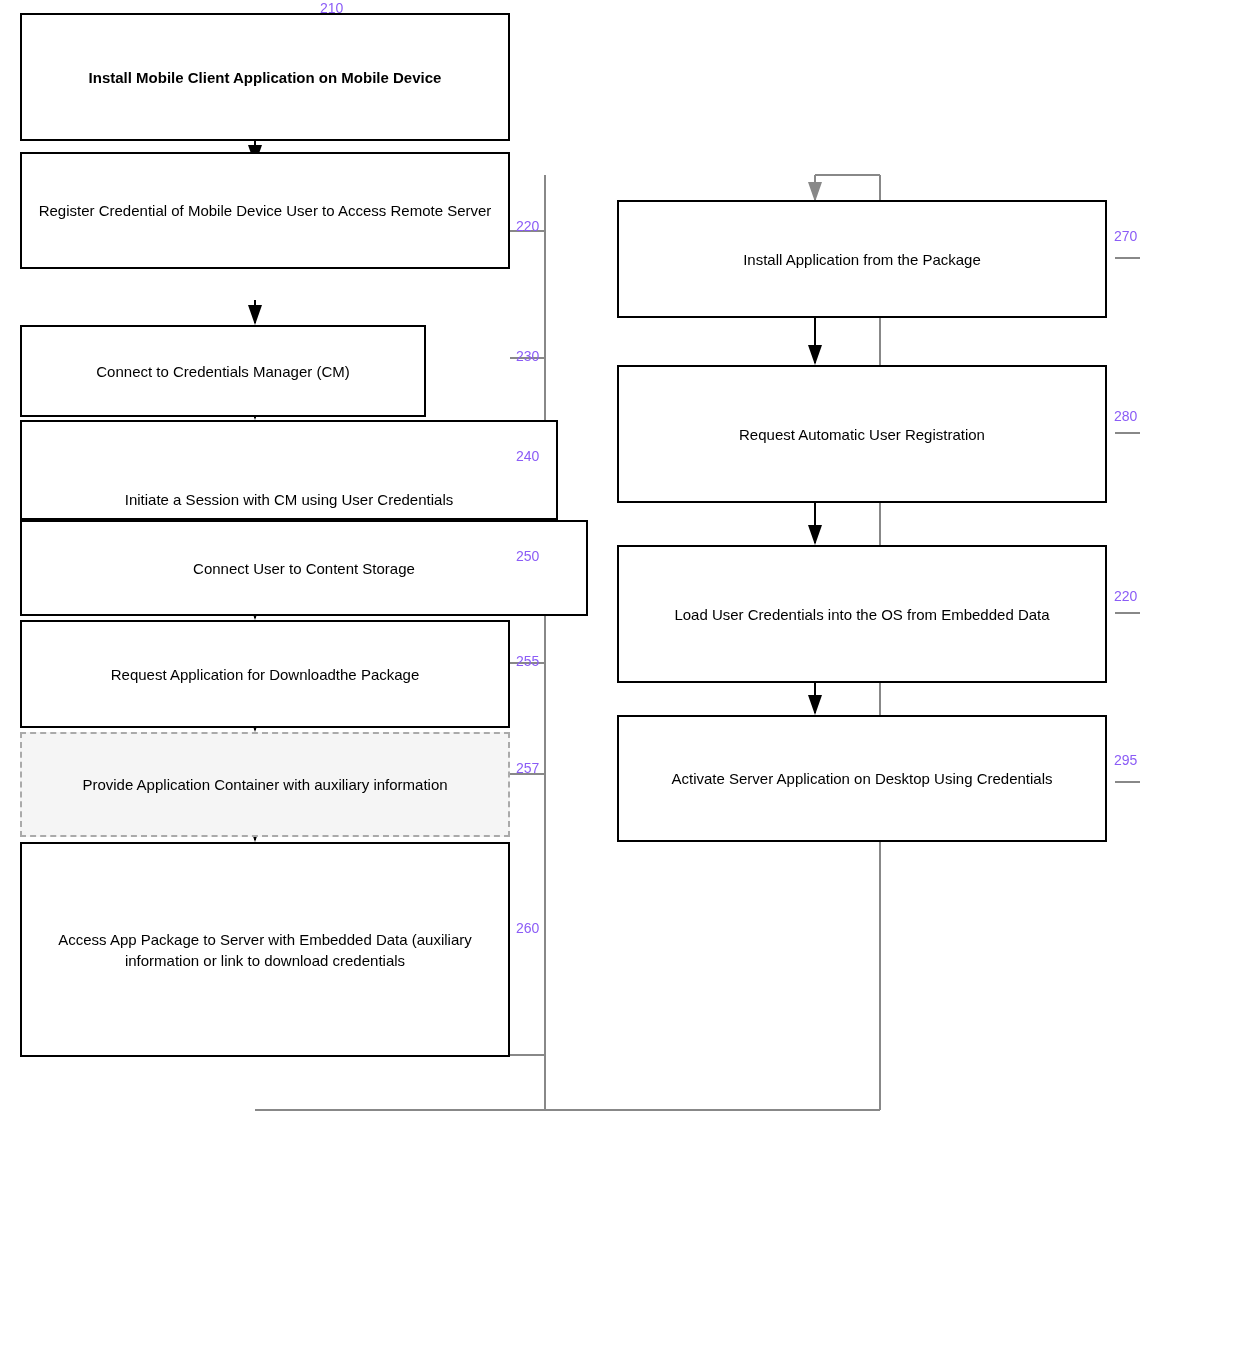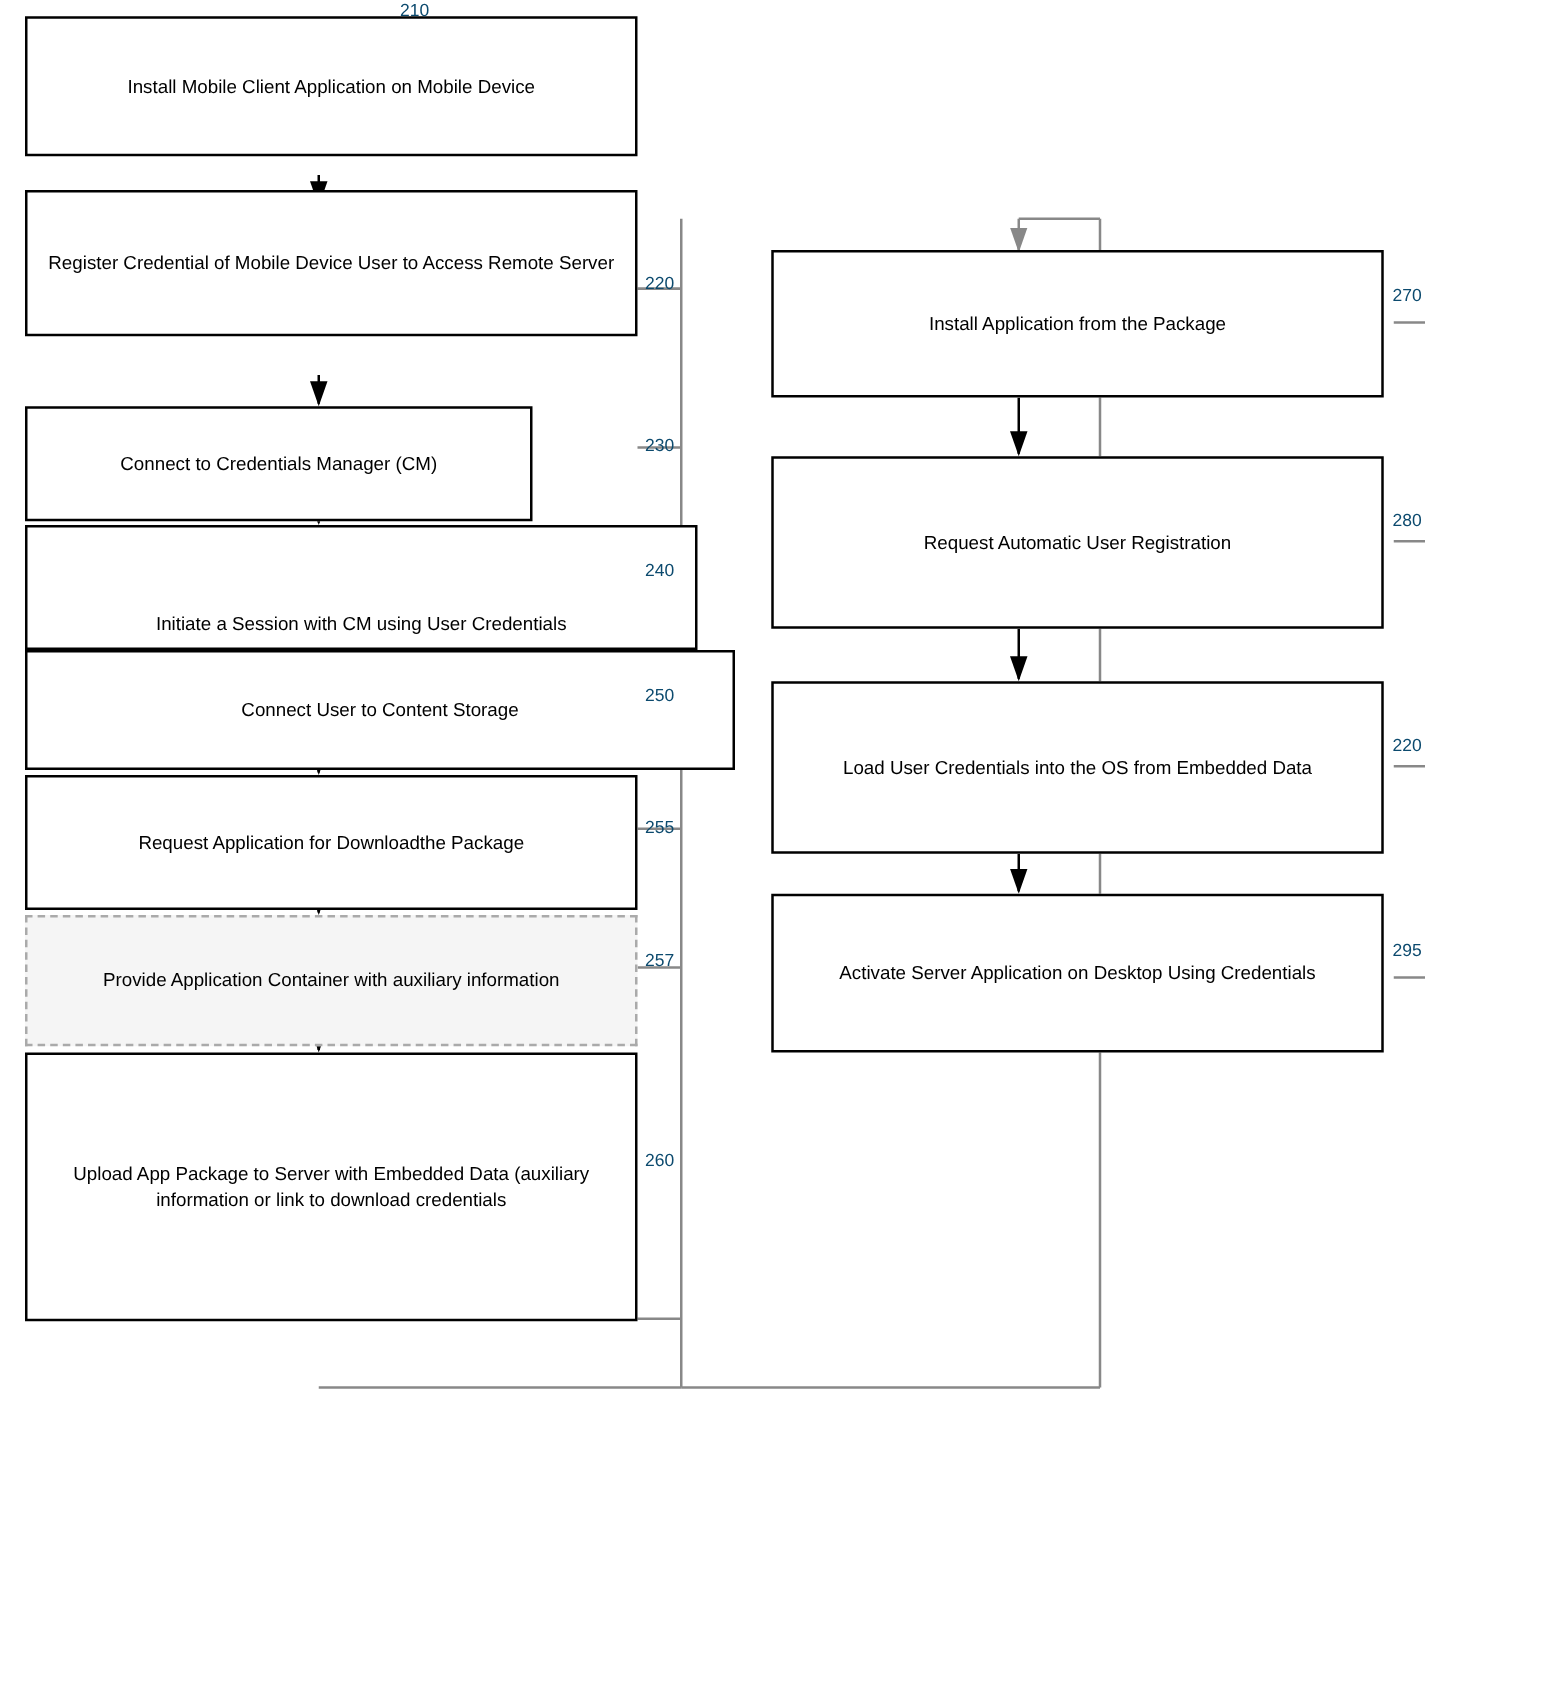--- a/index.html
+++ b/index.html
@@ -29,21 +29,21 @@
       padding: 8px 12px;
     }
     .flow-box.dashed {
       border: 2px dashed #aaa;
       background: #f5f5f5;
     }
     .label {
       position: absolute;
       font-size: 14px;
       font-weight: normal;
-      color: #0c4a6e;
+      color: #8b5cf6;
     }
     svg.arrows {
       position: absolute;
       top: 0;
       left: 0;
       width: 1240px;
       height: 1358px;
       pointer-events: none;
     }
   </style>
@@ -99,21 +99,21 @@
     <line x1="510" y1="663" x2="545" y2="663" stroke="#888" stroke-width="2"></line>
     <line x1="510" y1="774" x2="545" y2="774" stroke="#888" stroke-width="2"></line>
     <line x1="255" y1="1055" x2="545" y2="1055" stroke="#888" stroke-width="2"></line>
 
     <line x1="1115" y1="258" x2="1140" y2="258" stroke="#888" stroke-width="2"></line>
     <line x1="1115" y1="433" x2="1140" y2="433" stroke="#888" stroke-width="2"></line>
     <line x1="1115" y1="613" x2="1140" y2="613" stroke="#888" stroke-width="2"></line>
     <line x1="1115" y1="782" x2="1140" y2="782" stroke="#888" stroke-width="2"></line>
   </svg>
 
-  <div class="flow-box" style="left:20px; top:13px; width:490px; height:112px;">
+  <div class="flow-box" style="left:20px; top:13px; width:490px; height:128px;font-weight:bold;">
     <span>Install Mobile Client Application on Mobile Device</span>
   </div>
   <span class="label" style="left:320px; top:0px;">210</span>
 
   <div class="flow-box" style="left:20px; top:152px; width:490px; height:117px;">
     <span>Register Credential of Mobile Device User to Access Remote Server</span>
   </div>
   <span class="label" style="left:516px; top:218px;">220</span>
 
   <div class="flow-box" style="left:20px; top:325px; width:406px; height:92px;">
@@ -135,21 +135,21 @@
     <span>Request  Application for Downloadthe Package</span>
   </div>
   <span class="label" style="left:516px; top:653px;">255</span>
 
   <div class="flow-box dashed" style="left:20px; top:732px; width:490px; height:105px;">
     <span>Provide  Application Container with auxiliary information</span>
   </div>
   <span class="label" style="left:516px; top:760px;">257</span>
 
   <div class="flow-box" style="left:20px; top:842px; width:490px; height:215px;">
-    <span>Upload App Package to Server with Embedded Data (auxiliary information or link to download credentials</span>
+    <span>Access App Package to Server with Embedded Data (auxiliary information or link to download credentials</span>
   </div>
   <span class="label" style="left:516px; top:920px;">260</span>
 
   <div class="flow-box" style="left:617px; top:200px; width:490px; height:118px;">
     <span>Install Application from the Package</span>
   </div>
   <span class="label" style="left:1114px; top:228px;">270</span>
 
   <div class="flow-box" style="left:617px; top:365px; width:490px; height:138px;">
     <span>Request Automatic User Registration</span>

